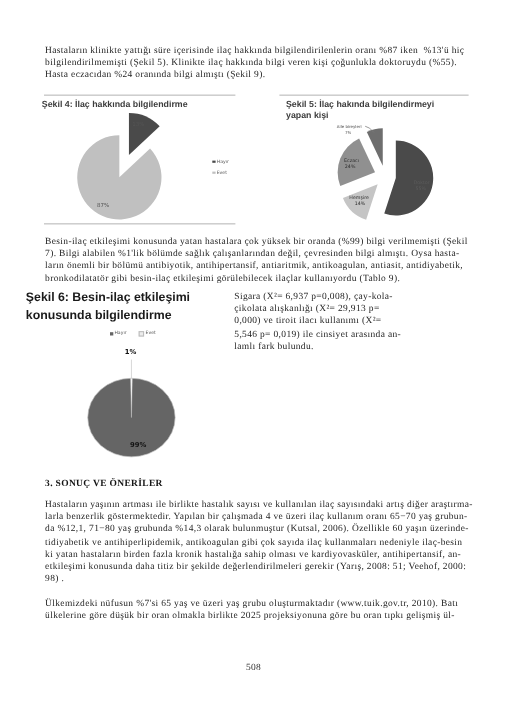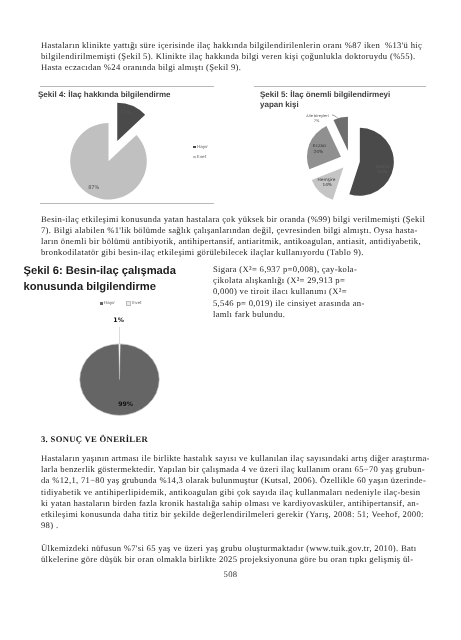--- a/index.html
+++ b/index.html
@@ -27,21 +27,21 @@
           font-family:"Liberation Sans",sans-serif;font-weight:bold;color:#3f3f3f;
           white-space:pre;}
 
   
   #p1{left:41px;top:39.5px;width:384px;}
   #p2{left:41px;top:213.5px;width:384px;}
   #psb{left:213px;top:264px;width:150px;}
   #h3{left:41px;top:433.5px;}
   #p3{left:41px;top:453px;width:384px;}
   #p4{left:41px;top:543px;width:384px;}
-  #pn{left:0;top:569px;width:461px;}
+  #pn{left:0;top:601px;width:461px;}
   #chart4{left:38px;top:86px;width:180px;height:120px;}
   #chart4 .rule{left:2px;right:4px;}
   #chart5{left:252px;top:86px;width:176px;height:120px;}
   #chart5 .rule{left:2px;right:2px;top:-1px;}
   #chart6{left:41px;top:260px;width:176px;height:160px;}
 
   
   #chart4 .ctitle{top:4px;font-size:8px;line-height:10px;color:#3d3d3d;right:18px;}
   #c4svg{position:absolute;left:0;top:0;}
   #c4legend{position:absolute;left:0;top:0;}
@@ -85,21 +85,21 @@
         <text x="55.7" y="102.6" font-family="&quot;DejaVu Sans&quot;,sans-serif" font-size="5" fill="#4f4f4f" text-anchor="middle">87%</text>
       </svg>
     <div id="c4legend">
         <div class="legrow" style="left: 155px; top: 58px;"><span class="sq" style="background: rgb(74, 74, 74);"></span><span>Hayır</span></div>
         <div class="legrow" style="left: 155px; top: 68.2px;"><span class="sq" style="background: rgb(192, 192, 192);"></span><span>Evet</span></div>
       </div>
   </div>
 
   <div class="chartbox" id="chart5">
     <div class="rule" style="top:0px"></div>
-    <div class="ctitle" id="c5t1">Şekil 5: İlaç önemli bilgilendirmeyi</div>
+    <div class="ctitle" id="c5t1">Şekil 5: İlaç hakında bilgilendirmeyi</div>
     <div class="ctitle" id="c5t2">yapan kişi</div>
     <svg id="c5svg" width="186" height="120" viewBox="0 0 186 120">
         <path d="M 107.8287301548621 75.84087948064628 L 107.8287301548621 41.84087948064628 A 34 34 0 1 1 97.32215234611388 108.17680103468149 Z" fill="#4a4a4a"></path>
         <path d="M 91.35721100660241 81.48034098010089 L 80.8506331978542 113.81626253413611 A 34 34 0 0 1 59.74481048640186 93.99657577137994 Z" fill="#c5c5c5"></path>
         <path d="M 88.94170161400072 70.67397315605592 L 57.32930109380017 83.19020794733497 A 34 34 0 0 1 74.46520570078825 39.90985337221126 Z" fill="#909090"></path>
         <path d="M 95.95128907224405 64.68721989490334 L 81.47479315903158 33.92310011105867 A 34 34 0 0 1 95.95128907224405 30.687219894903336 Z" fill="#6e6e6e"></path>
         <path d="M 80 28.8 L 84 30.5 L 88 34.5" stroke="#7a7a7a" fill="none" stroke-width="0.7"></path>
         <text x="65.5" y="30.6" font-family="&quot;DejaVu Sans&quot;,sans-serif" font-size="3.6" fill="#4a4a4a" text-anchor="middle">Aile bireyleri</text>
         <text x="64.6" y="36" font-family="&quot;DejaVu Sans&quot;,sans-serif" font-size="3.6" fill="#4a4a4a" text-anchor="middle">7%</text>
         <text x="67.6" y="61.4" font-family="&quot;DejaVu Sans&quot;,sans-serif" font-size="4.3" fill="#2e2e2e" text-anchor="middle">Eczacı</text>
@@ -112,21 +112,21 @@
   </div>
 
   <div class="para" id="p2">
       <div class="ln">Besin-ilaç etkileşimi konusunda yatan hastalara çok yüksek bir oranda (%99) bilgi verilmemişti (Şekil</div>
       <div class="ln">7). Bilgi alabilen %1'lik bölümde sağlık çalışanlarından değil, çevresinden bilgi almıştı. Oysa hasta-</div>
       <div class="ln">ların önemli bir bölümü antibiyotik, antihipertansif, antiaritmik, antikoagulan, antiasit, antidiyabetik,</div>
       <div class="ln">bronkodilatatör gibi besin-ilaç etkileşimi görülebilecek ilaçlar kullanıyordu (Tablo 9).</div>
     </div>
 
   <div class="chartbox" id="chart6">
-    <div class="ctitle" id="c6t1">Şekil 6: Besin-ilaç çalışmada</div>
+    <div class="ctitle" id="c6t1">Şekil 6: Besin-ilaç etkileşimi</div>
     <div class="ctitle" id="c6t2">konusunda bilgilendirme</div>
     <div id="c6legend">
         <div class="legrow" style="left: 59px; top: 40.4px;"><span class="sq" style="background: rgb(101, 101, 101); border: none;"></span><span>Hayır</span></div>
         <div class="legrow" style="left: 85.3px; top: 40.4px;"><span class="sq" style="background: rgb(236, 236, 236); border: 0.4px solid rgb(189, 189, 189);"></span><span>Evet</span></div>
       </div>
     <svg id="c6svg" width="176" height="160" viewBox="0 0 176 160">
         <ellipse cx="78.5" cy="119.6" rx="39.7" ry="35.7" fill="#656565" stroke="#b8b8b8" stroke-width="0.6"></ellipse>
         <path d="M 78.5 119.6 L 77.75 83.89999999999999 L 79.25 83.89999999999999 Z" fill="#ffffff" stroke="#cccccc" stroke-width="0.4"></path>
         <line x1="78.5" y1="83.89999999999999" x2="78.5" y2="66.89999999999999" stroke="#d2d2d2" stroke-width="0.8"></line>
         <text x="77.6" y="61.8" font-family="&quot;DejaVu Sans&quot;,sans-serif" font-size="6.2" fill="#111" text-anchor="middle" font-weight="bold">1%</text>

